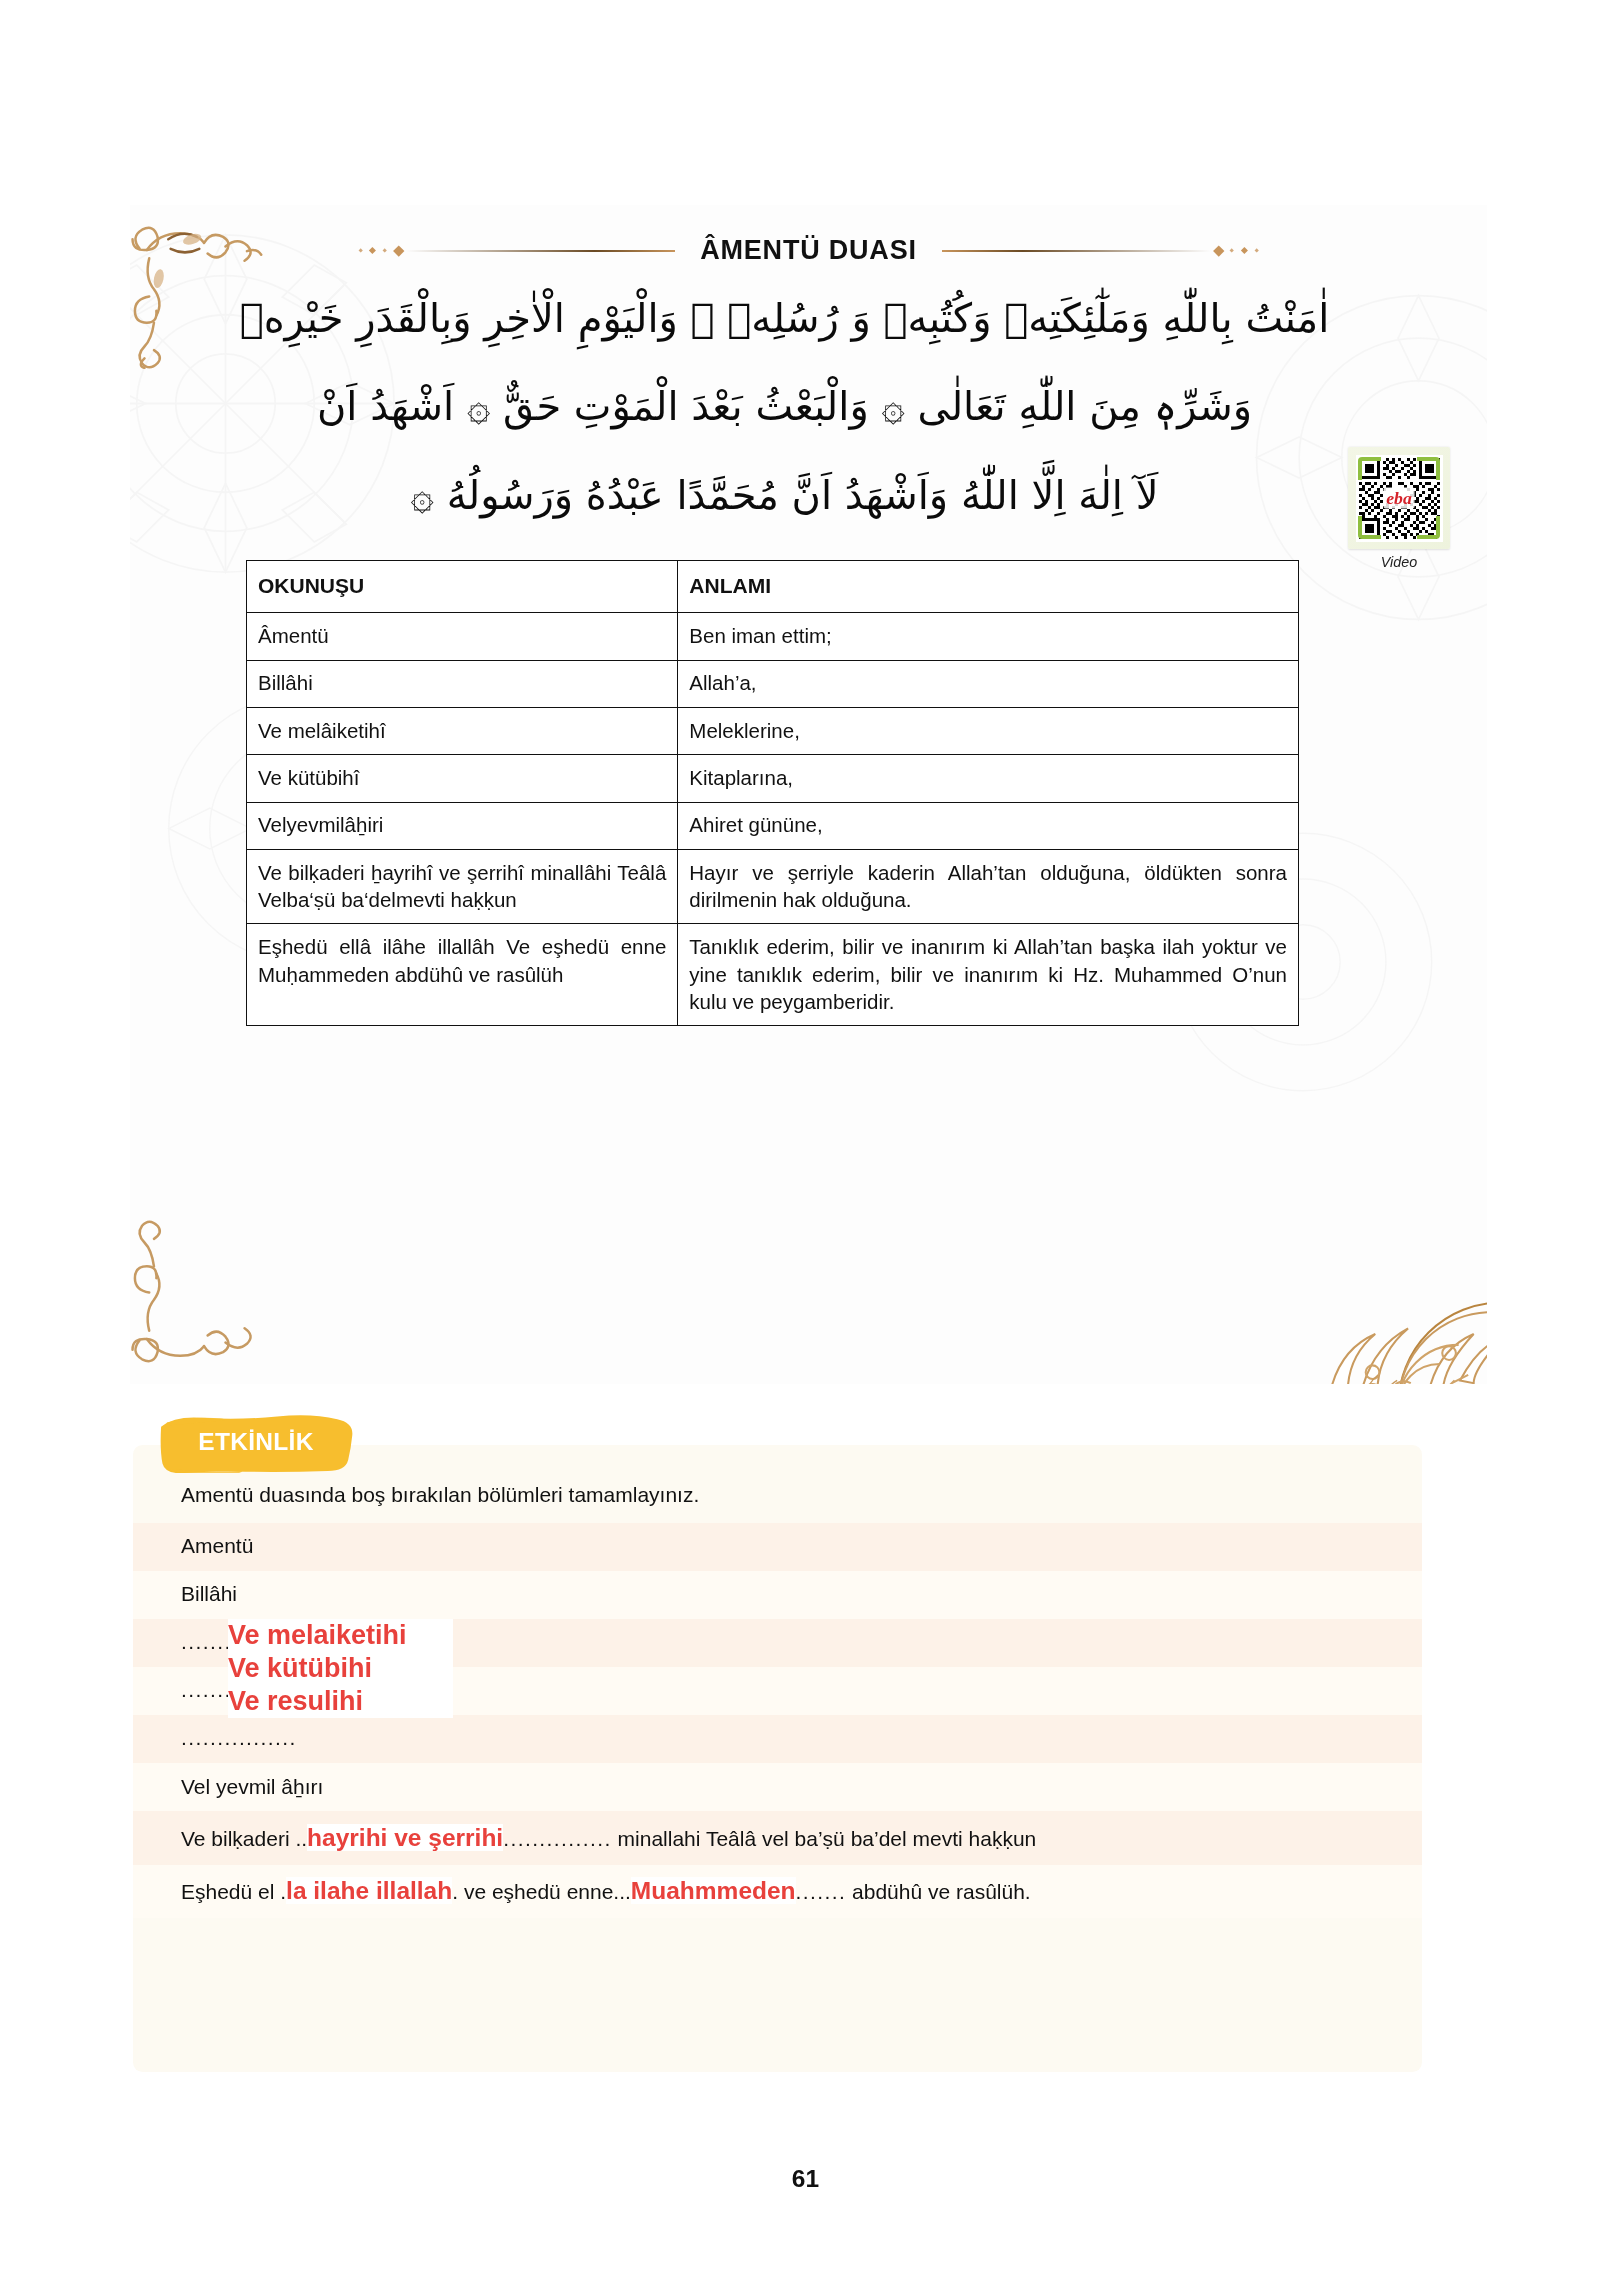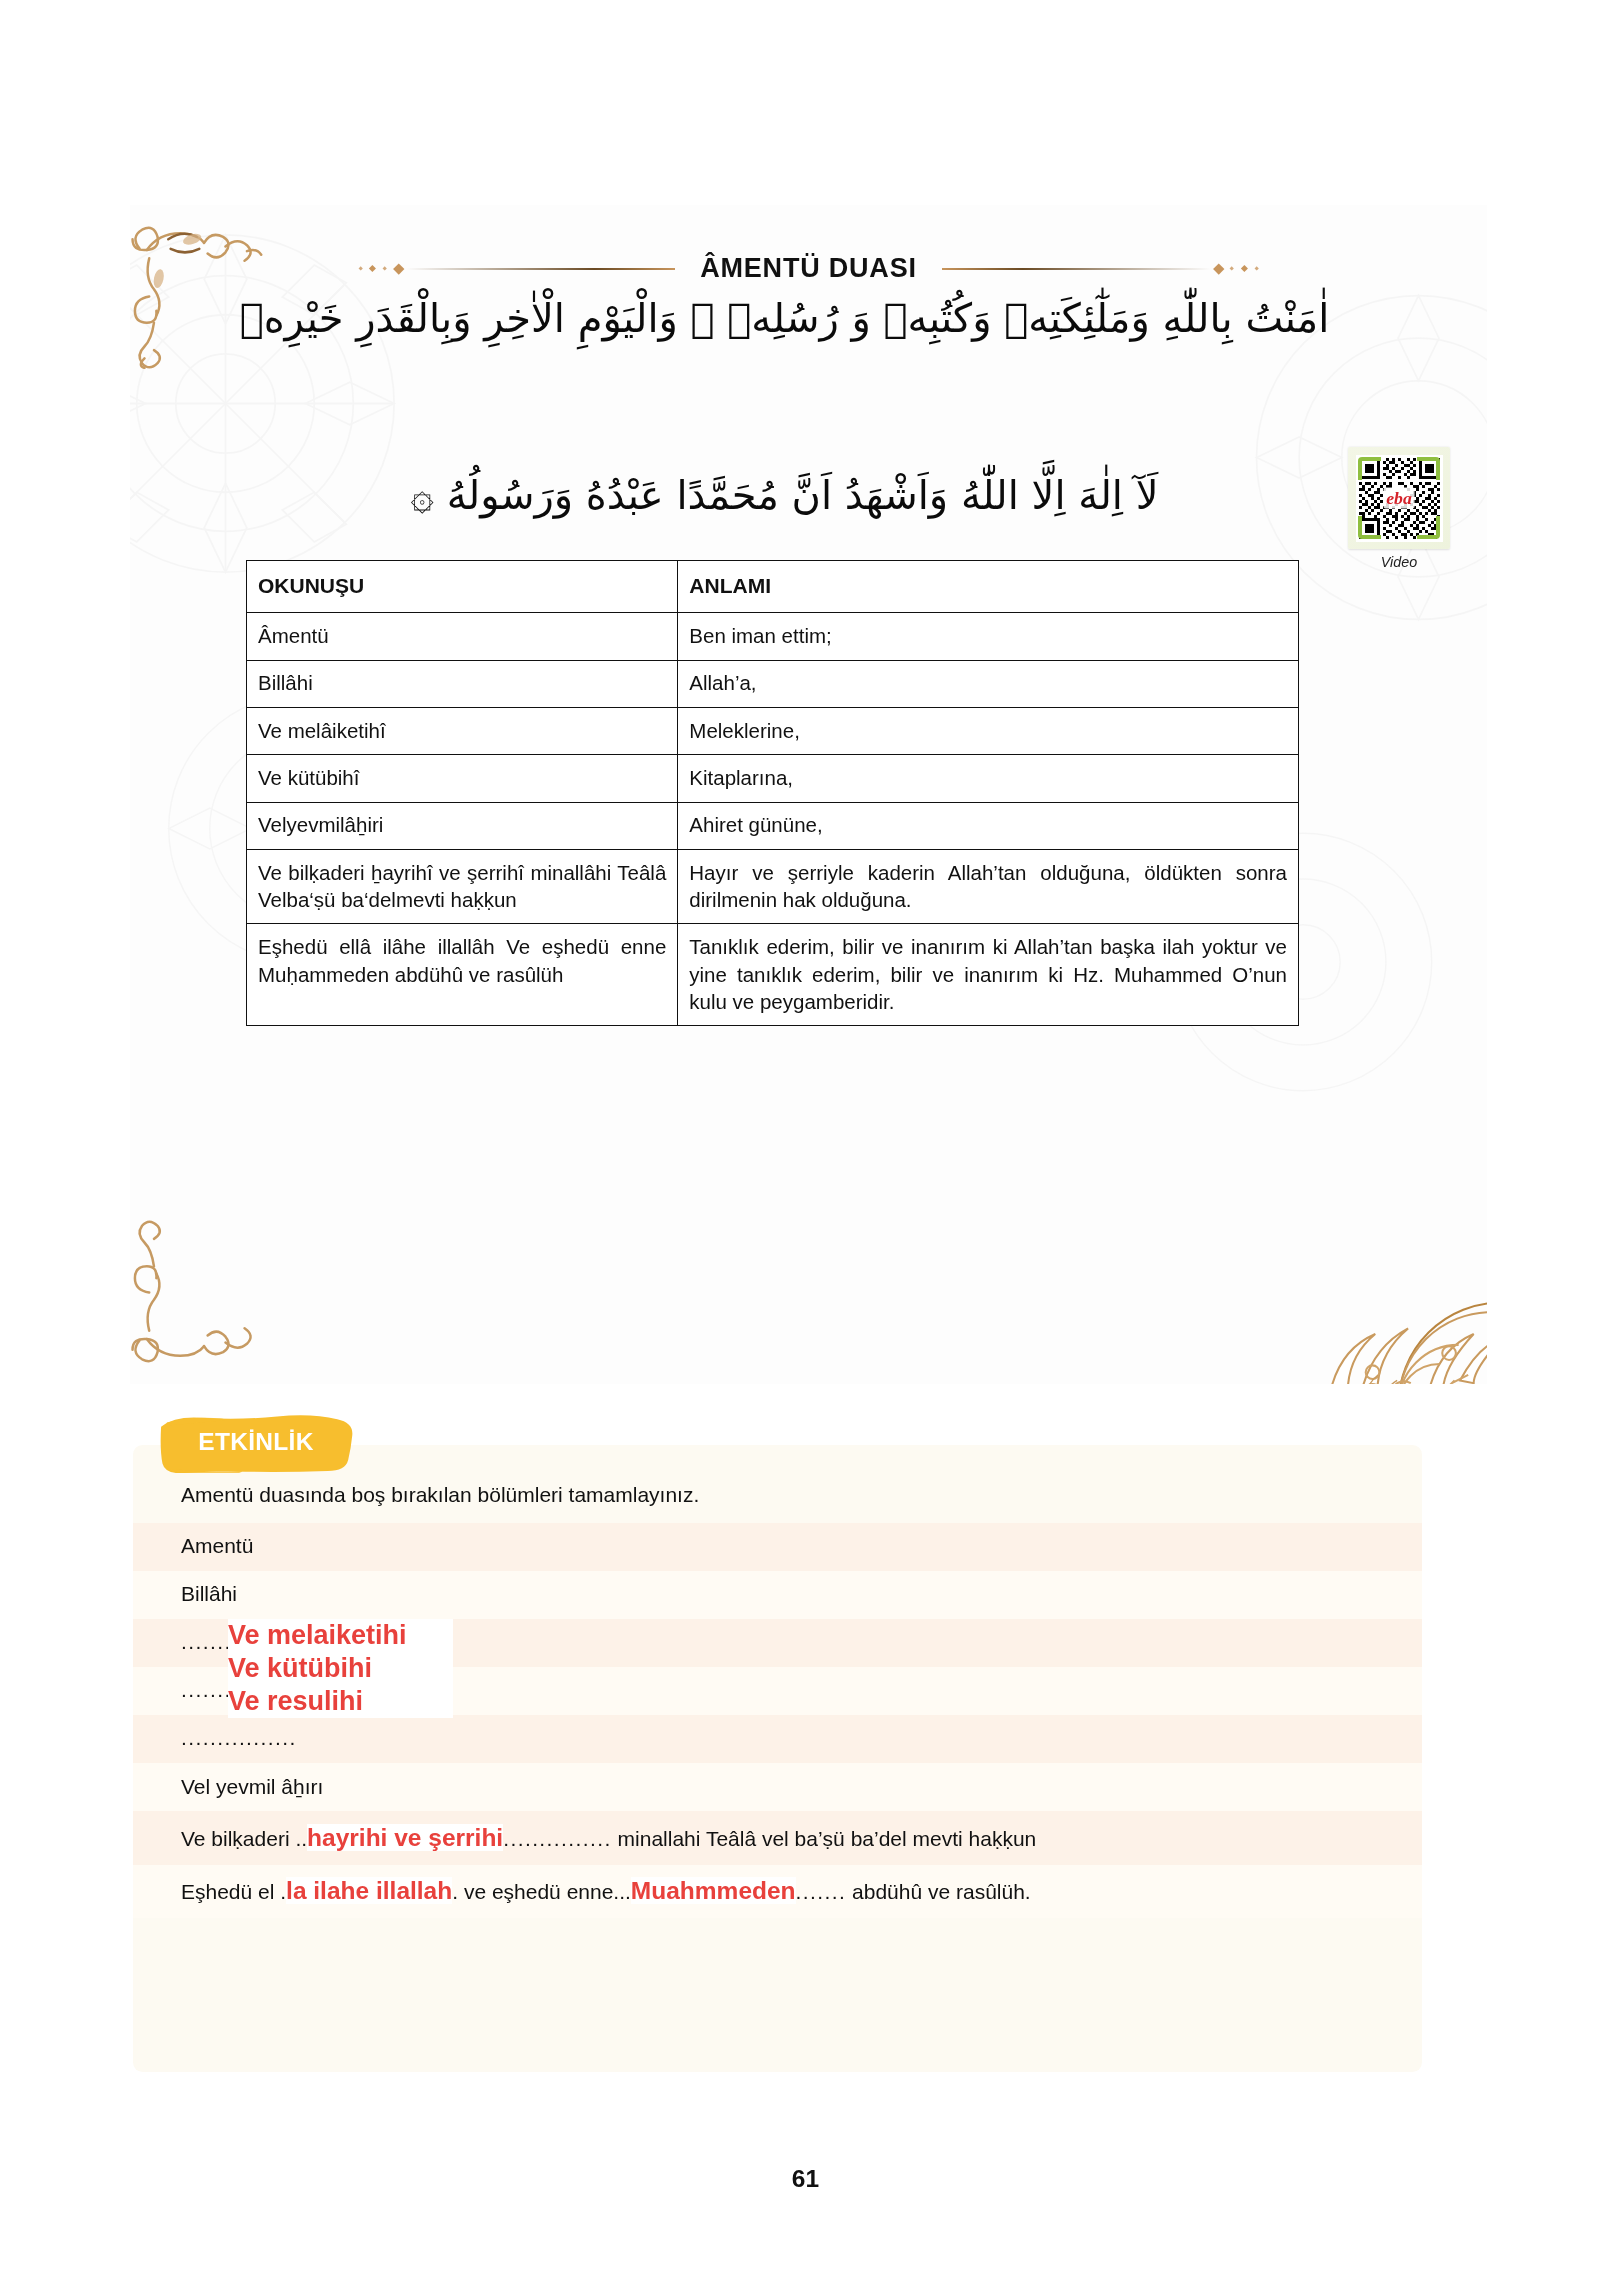--- a/index.html
+++ b/index.html
@@ -25,21 +25,21 @@
   .wm-c { right: -102px; top: 82px; }
   .wm-d { right: 41px; top: 614px; }
 
   .corner-orn { position: absolute; pointer-events: none; }
   .orn-tl { left: -6.8px; top: 6.8px; }
   .orn-bl { left: -6.8px; bottom: 6.8px; transform: scaleY(-1); }
   .orn-br { right: -13.6px; bottom: -20.5px; }
 
   
   .title-row {
-    position: absolute; left: 0; top: 48px; width: 100%;
+    position: absolute; left: 0; top: 30px; width: 100%;
     display: flex; align-items: center; justify-content: center; gap: 8px;
   }
   .title-text {
     font-size: 27px; font-weight: bold; letter-spacing: 0.8px;
     color: #111; white-space: nowrap; padding: 0 17.7px;
     font-family: "Liberation Sans", sans-serif;
   }
   .rule-left, .rule-right { display: flex; align-items: center; }
   .rule-left { width: 320px; justify-content: flex-end; }
   .rule-right { width: 320px; justify-content: flex-start; }
@@ -277,20 +277,21 @@
       <div class="rule-right">
         <span class="rule-line"></span>
         <span class="diam"></span>
         <span class="diam xs"></span>
         <span class="diam sm"></span>
         <span class="diam xs"></span>
       </div>
     </div>
 
     <div class="arabic ar1">اٰمَنْتُ بِاللّٰهِ وَمَلٰٓئِكَتِهٖ وَكُتُبِهٖ وَ رُسُلِهٖ ۞ وَالْيَوْمِ الْاٰخِرِ وَبِالْقَدَرِ خَيْرِهٖ</div>
+    <div class="arabic ar2">وَشَرِّهٖ مِنَ اللّٰهِ تَعَالٰى ۞ وَالْبَعْثُ بَعْدَ الْمَوْتِ حَقٌّ ۞ اَشْهَدُ اَنْ</div>
     <div class="arabic ar3">لَآ اِلٰهَ اِلَّا اللّٰهُ وَاَشْهَدُ اَنَّ مُحَمَّدًا عَبْدُهُ وَرَسُولُهُ ۞</div>
 
     <div class="qr-wrap">
       <div class="qr-box">
         <div class="qr-inner">
           <svg width="100%" height="100%" viewBox="0 0 29 29" shape-rendering="crispEdges">
             <rect width="29" height="29" fill="#fff"></rect>
             <g fill="#000">
               <rect x="1" y="1" width="7" height="7"></rect>
                 <rect x="2" y="2" width="5" height="5" fill="#fff"></rect>

